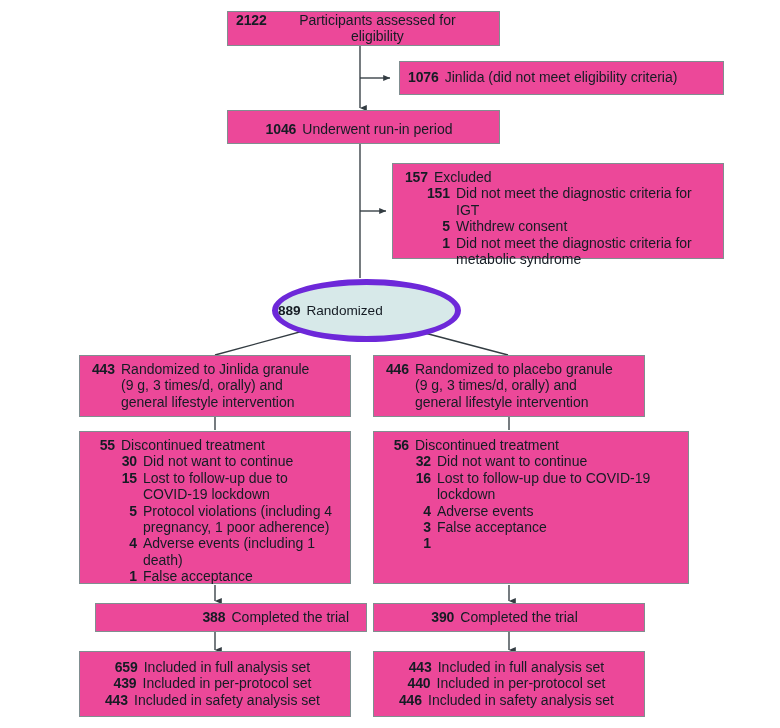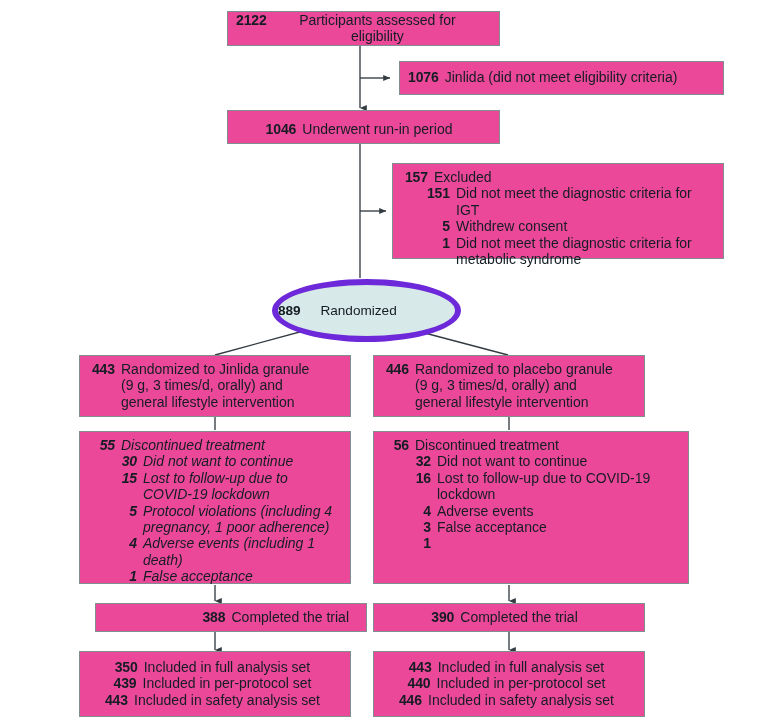--- a/index.html
+++ b/index.html
@@ -40,21 +40,21 @@
 
   .ellipse{
     position:absolute;
     background:#d7e9e9;
     border:6px solid #6d28d9;
     border-radius:50%;
     display:flex;align-items:center;justify-content:center;
     font-size:13.6px;
   }
   .ellipse .num{ width:auto; }
-  .ellipse .txt{ padding-left:20px; }
+  .ellipse .txt{ padding-left:6px; }
 
   .nodetext{ white-space:pre-line; }
 </style>
 </head>
 <body>
 
 <div id="canvas">
 
   <svg id="wires" viewBox="0 0 780 728">
     <defs>
@@ -148,21 +148,21 @@
     <div class="row" style="width:100%;">
       <span class="num w3">446</span>
       <span class="txt">
         <span class="nodetext">Randomized to placebo granule</span><br>
         <span class="nodetext">(9 g, 3 times/d, orally) and</span><br>
         <span class="nodetext">general lifestyle intervention</span>
       </span>
     </div>
   </div>
 
-  <div class="node" style="left:79px;top:431px;width:272px;height:153px;font-style:italic;">
+  <div class="node" style="left:79px;top:431px;width:272px;height:153px;">
     <div class="row">
       <span class="num w2">55</span>
       <span class="txt">Discontinued treatment</span>
     </div>
     <div class="row indent">
       <span class="num w2">30</span>
       <span class="txt">Did not want to continue</span>
     </div>
     <div class="row indent">
       <span class="num w2">15</span>
@@ -217,21 +217,21 @@
 
   <div class="node center" style="left:373px;top:603px;width:272px;height:29px;display:flex;align-items:center;justify-content:center;">
     <div class="row ctr">
       <span class="num">390</span>
       <span class="txt">Completed the trial</span>
     </div>
   </div>
 
   <div class="node" style="left:79px;top:651px;width:272px;height:66px;display:flex;flex-direction:column;align-items:center;justify-content:center;">
     <div class="row">
-      <span class="num w3">350</span>
+      <span class="num w3">659</span>
       <span class="txt">Included in full analysis set</span>
     </div>
     <div class="row">
       <span class="num w3">439</span>
       <span class="txt">Included in per-protocol set</span>
     </div>
     <div class="row">
       <span class="num w3">443</span>
       <span class="txt">Included in safety analysis set</span>
     </div>

